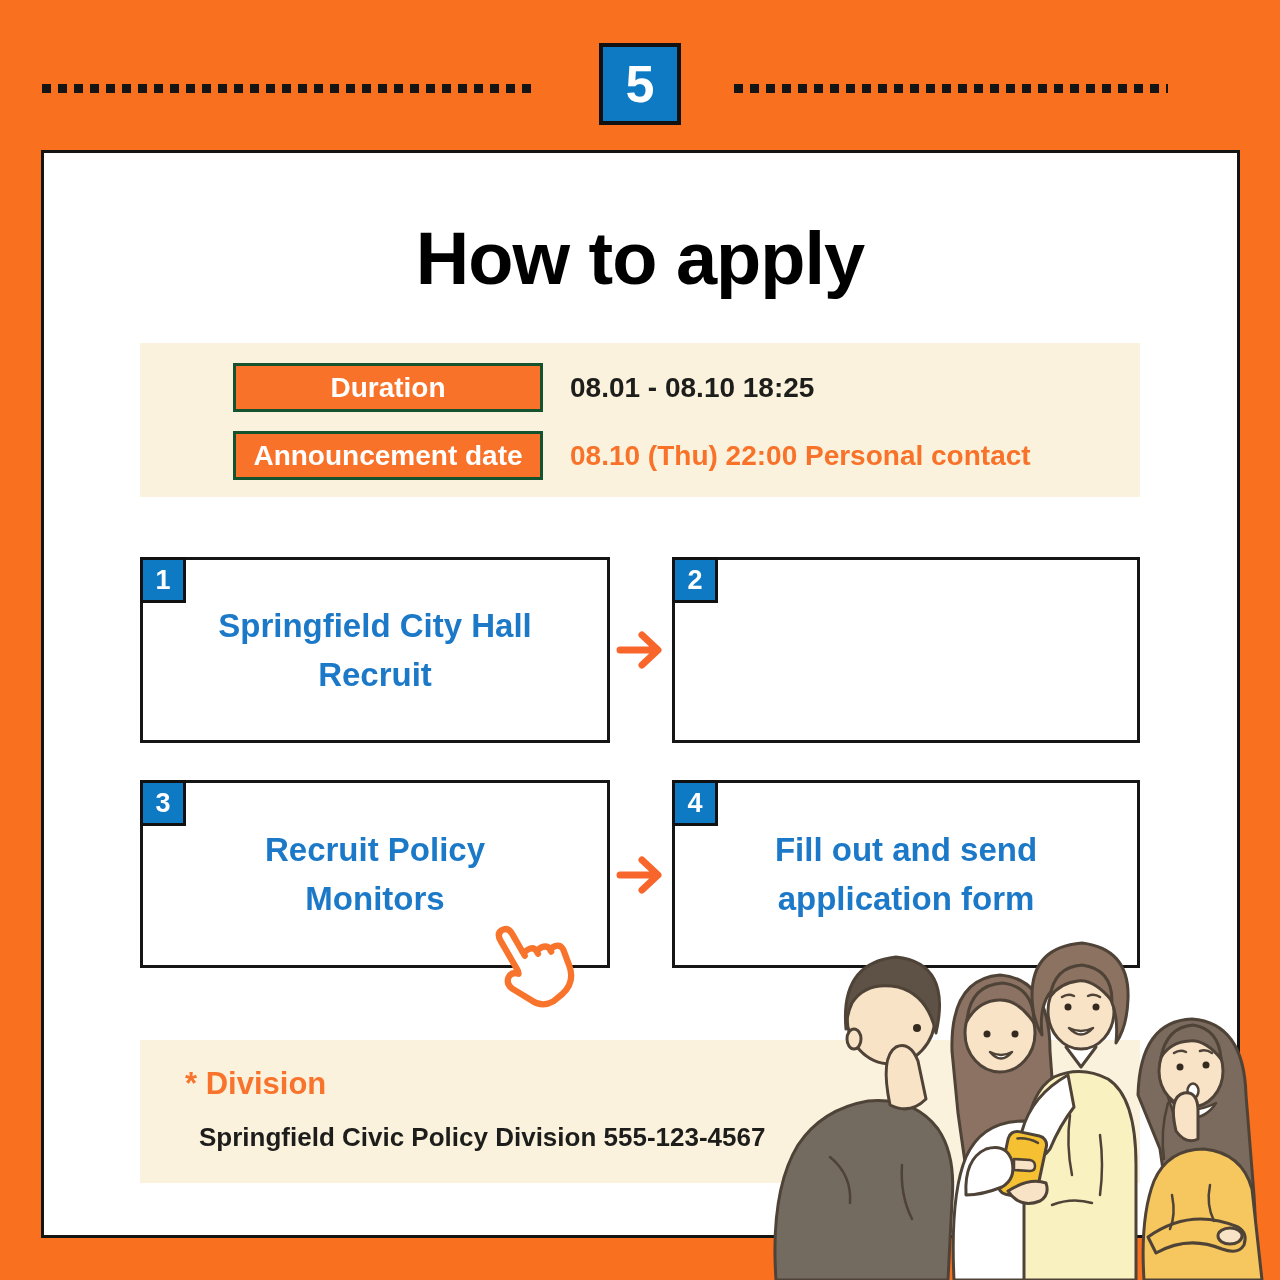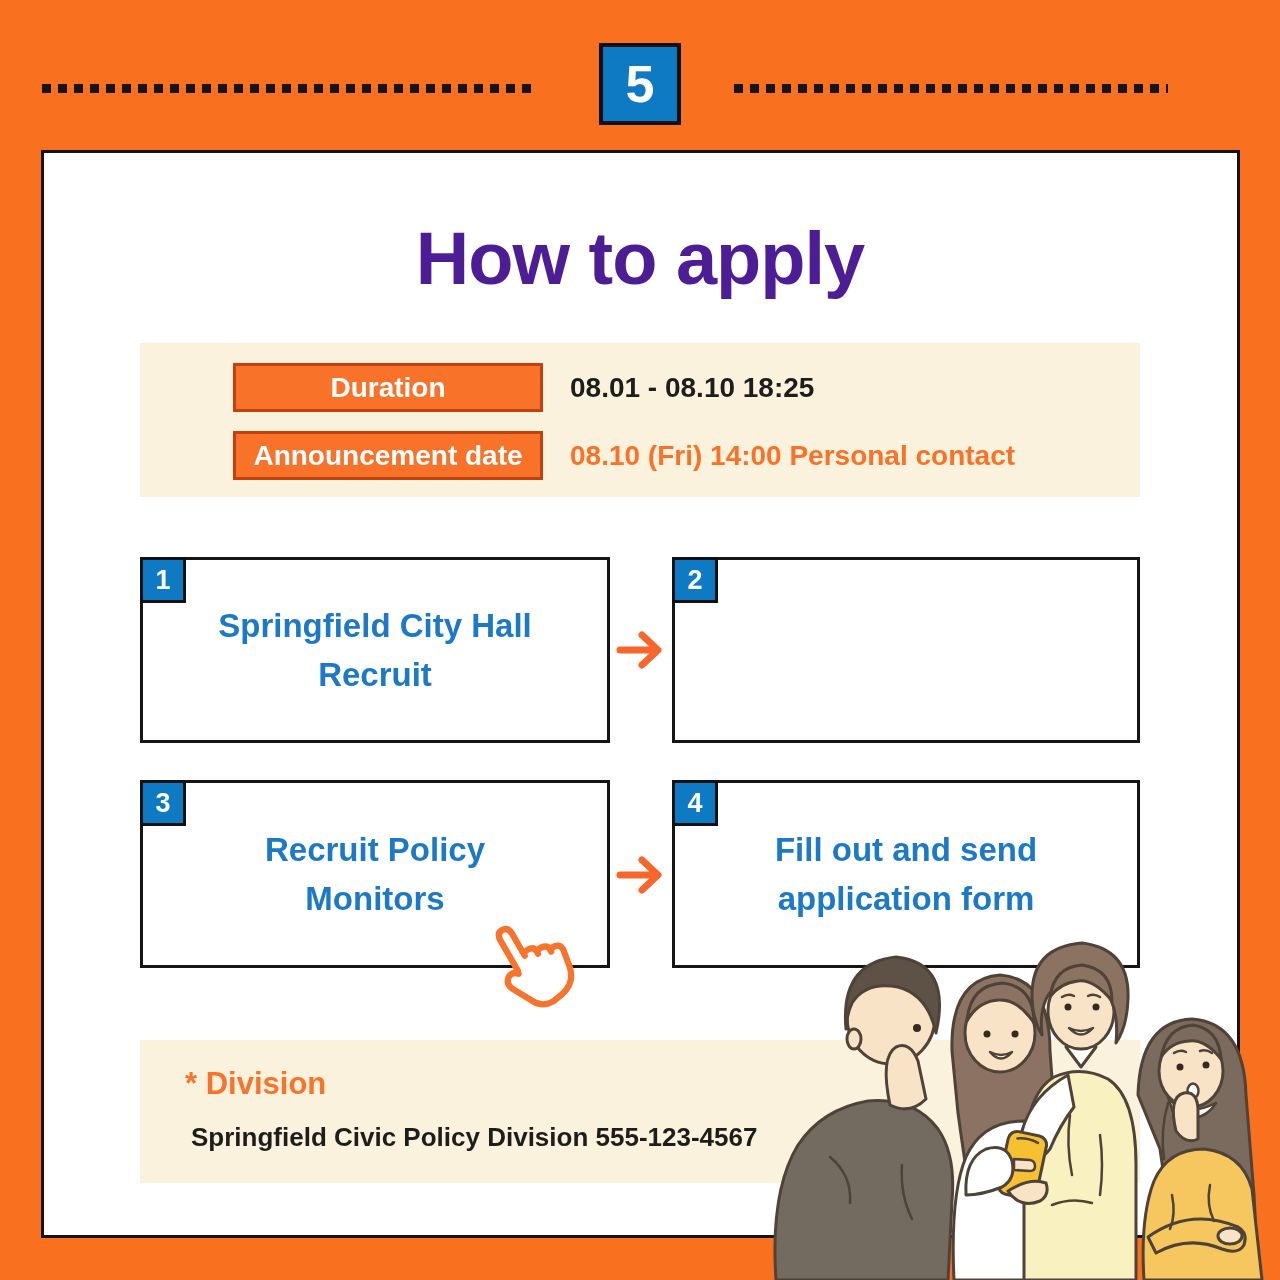--- a/index.html
+++ b/index.html
@@ -19,27 +19,27 @@
     background:#0E7AC4;border:4px solid #111;
     display:flex;align-items:center;justify-content:center;
     color:#fff;font-size:52px;font-weight:700;
   }
   #card{
     position:absolute;left:41px;top:150px;width:1193px;height:1082px;
     background:#ffffff;border:3px solid #141414;
   }
   #title{
     position:absolute;left:0;top:222px;width:1280px;text-align:center;
-    font-size:74px;font-weight:800;color:#4c1d95;letter-spacing:-1px;line-height:1;
+    font-size:74px;font-weight:800;color:#000000;letter-spacing:-1px;line-height:1;
   }
   .cream{position:absolute;background:#FBF2DD;}
   #info-box{left:140px;top:343px;width:1000px;height:154px;}
   .chip{
     position:absolute;left:93px;width:304px;height:43px;
-    background:#F8722A;border:3px solid #c2410c;
+    background:#F8722A;border:3px solid #14532d;
     display:flex;align-items:center;justify-content:center;
     color:#fff;font-size:28px;font-weight:700;
   }
   #chip-duration{top:20px;}
   #chip-announce{top:88px;}
   .info-value{
     position:absolute;left:430px;height:49px;line-height:49px;
     font-size:28px;font-weight:700;color:#1D1D1B;white-space:nowrap;
   }
   #value-duration{top:20px;}
@@ -62,21 +62,21 @@
   .arrow{position:absolute;width:48px;height:42px;}
   #arrow-1{left:616px;top:629px;}
   #arrow-2{left:616px;top:854px;}
   #hand-cursor{position:absolute;left:486px;top:910px;width:96px;height:112px;z-index:5;}
   #contact-box{left:140px;top:1040px;width:1000px;height:143px;}
   #contact-heading{
     position:absolute;left:45px;top:26px;
     font-size:31px;font-weight:800;color:#F8742C;
   }
   #contact-detail{
-    position:absolute;left:51px;top:82px;
+    position:absolute;left:59px;top:82px;
     font-size:26px;font-weight:700;color:#1D1D1B;white-space:nowrap;
   }
   #people{position:absolute;left:770px;top:933px;width:510px;height:347px;z-index:6;}
 </style>
 </head>
 <body>
 
 <div id="canvas">
 
   <div id="dotted-left" class="dotted"></div>
@@ -91,21 +91,21 @@
   <div id="title">How to apply</div>
 
   <div id="info-box" class="cream">
     <div id="chip-duration" class="chip">
       <span>Duration</span>
     </div>
     <div id="value-duration" class="info-value">08.01 - 08.10 18:25</div>
     <div id="chip-announce" class="chip">
       <span>Announcement date</span>
     </div>
-    <div id="value-announce" class="info-value">08.10 (Fri) 14:00 Personal contact</div>
+    <div id="value-announce" class="info-value">08.10 (Thu) 22:00 Personal contact</div>
   </div>
 
   <div id="step-1" class="step-box">
     <div class="step-badge">
       <span>1</span>
     </div>
     <span>Springfield City Hall
 Recruit</span>
   </div>
 

